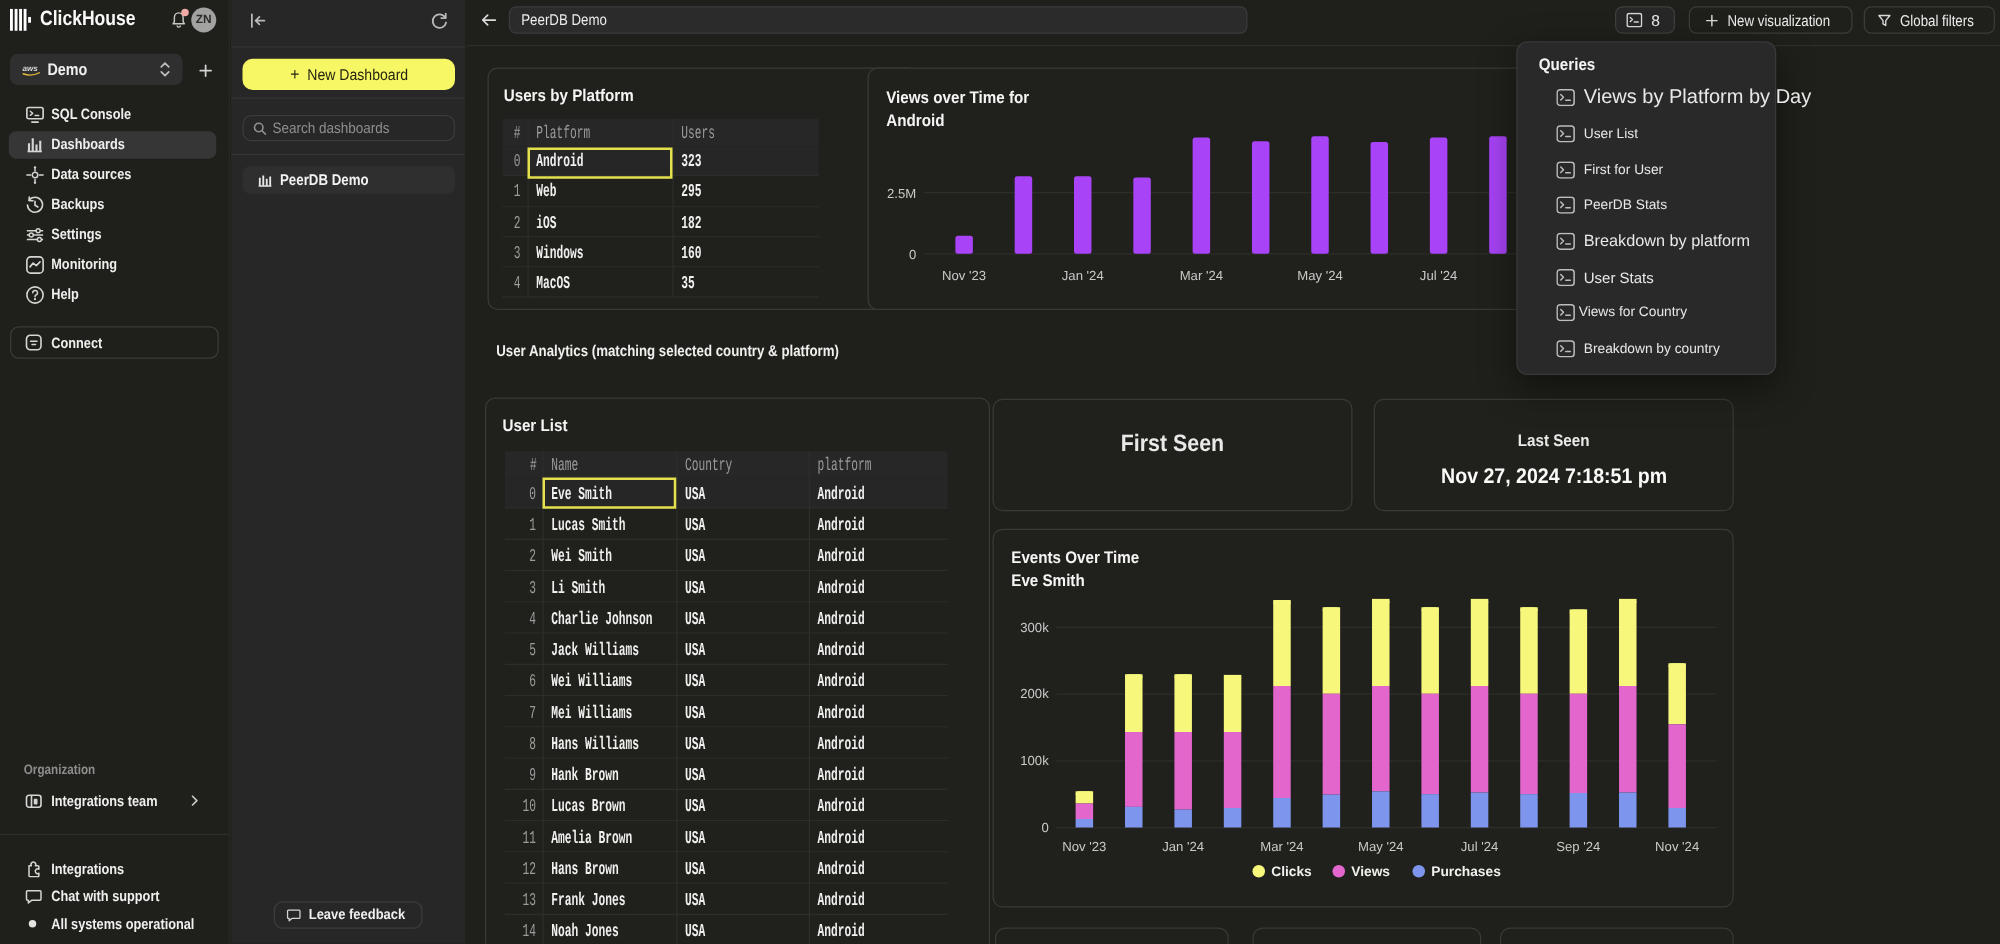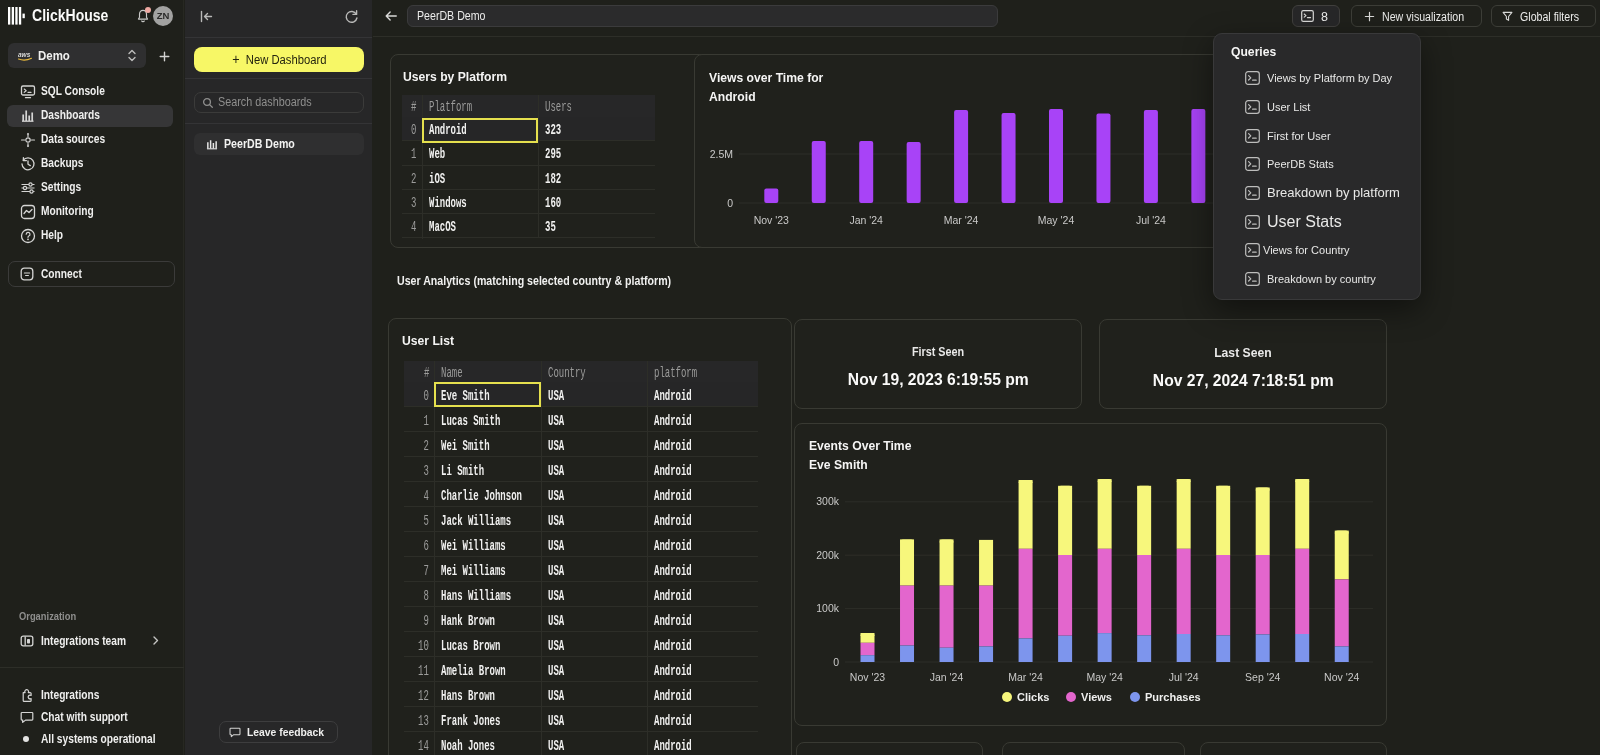--- a/index.html
+++ b/index.html
@@ -346,22 +346,21 @@
         <div class="abs mono sx62" style="left:159px;top:419px;font-size:14.5px;font-weight:bold;color:#f0f0ef;">USA</div>
         <div class="abs mono sx62" style="left:265px;top:419px;font-size:14.5px;font-weight:bold;color:#f0f0ef;">Android</div>
         <div class="abs" style="left:45px;top:42px;width:1px;height:396px;background:#2d2e28;"></div>
         <div class="abs" style="left:152px;top:42px;width:1px;height:396px;background:#2d2e28;"></div>
         <div class="abs" style="left:258px;top:42px;width:1px;height:396px;background:#2d2e28;"></div>
         <div class="abs" style="left:45px;top:63px;width:107px;height:25px;border:2px solid #e5e04e;"></div>
       </div>
   </div>
 
   <div class="card" style="left:794px;top:319px;width:288px;height:90px;">
-    <div style="text-align:center;margin-top:25px;font-size:12px;font-weight:bold;color:#e9e9e8;"><span style="display:inline-block;transform:scaleX(0.9);">First Seen</span></div>
-    <div style="text-align:center;margin-top:11px;font-size:17px;font-weight:bold;color:#fafaf9;"><span style="display:inline-block;transform:scaleX(0.92);white-space:nowrap;">Nov 19, 2023 6:19:55 pm</span></div>
+    <div style="text-align:center;margin-top:25px;font-size:19px;font-weight:bold;color:#e9e9e8;"><span style="display:inline-block;transform:scaleX(0.9);">First Seen</span></div>
   </div>
   <div class="card" style="left:1099px;top:319px;width:288px;height:90px;">
     <div style="text-align:center;margin-top:25px;font-size:13.5px;font-weight:bold;color:#e9e9e8;"><span style="display:inline-block;transform:scaleX(0.9);">Last Seen</span></div>
     <div style="text-align:center;margin-top:11px;font-size:17px;font-weight:bold;color:#fafaf9;"><span style="display:inline-block;transform:scaleX(0.92);white-space:nowrap;">Nov 27, 2024 7:18:51 pm</span></div>
   </div>
 
   <div class="card" style="left:794px;top:423px;width:593px;height:303px;">
     <div class="abs sx90" style="left:14px;top:13px;font-size:13.5px;font-weight:bold;color:#f5f5f4;line-height:18.5px;">Events Over Time<br>Eve Smith</div>
     <div id="eventsChart">
         <svg width="591" height="301" style="position: absolute; left: 0px; top: 0px;">
@@ -446,21 +445,21 @@
   <div class="card" style="left:1002px;top:742px;width:183px;height:60px;"></div>
   <div class="card" style="left:1200px;top:742px;width:187px;height:60px;"></div>
 
   <div class="abs" id="queries" style="left:1213px;top:33px;width:208px;height:267px;background:#29292a;border:1px solid #39393a;border-radius:9px;box-shadow:0 10px 30px rgba(0,0,0,0.45);z-index:50;">
     <div class="abs sx90" style="left:17px;top:9.5px;font-size:13.5px;font-weight:bold;color:#f5f5f4;">Queries</div>
   <svg style="position:absolute;left:31px;top:37.1px;" width="15" height="14" viewBox="0 0 15 14">
         <rect x="0.7" y="0.7" width="13.6" height="12.6" rx="2.4" fill="none" stroke="#bdbdbc" stroke-width="1.2"></rect>
         <path d="M3.6 4.6 L5.8 6.8 L3.6 9" fill="none" stroke="#bdbdbc" stroke-width="1.2" stroke-linecap="round" stroke-linejoin="round"></path>
         <path d="M7.6 9.2 H11.2" stroke="#bdbdbc" stroke-width="1.2" stroke-linecap="round"></path>
       </svg>
-      <div class="abs" style="left:53px;top:37.1px;font-size:11px;line-height:14px;color:#e8e8e7;white-space:nowrap;">Views by Platform by Day</div>
+      <div class="abs" style="left:53px;top:37.1px;font-size:16px;line-height:14px;color:#e8e8e7;white-space:nowrap;">Views by Platform by Day</div>
       <svg style="position:absolute;left:31px;top:65.8px;" width="15" height="14" viewBox="0 0 15 14">
         <rect x="0.7" y="0.7" width="13.6" height="12.6" rx="2.4" fill="none" stroke="#bdbdbc" stroke-width="1.2"></rect>
         <path d="M3.6 4.6 L5.8 6.8 L3.6 9" fill="none" stroke="#bdbdbc" stroke-width="1.2" stroke-linecap="round" stroke-linejoin="round"></path>
         <path d="M7.6 9.2 H11.2" stroke="#bdbdbc" stroke-width="1.2" stroke-linecap="round"></path>
       </svg>
       <div class="abs" style="left:53px;top:65.8px;font-size:11px;line-height:14px;color:#e8e8e7;white-space:nowrap;">User List</div>
       <svg style="position:absolute;left:31px;top:94.5px;" width="15" height="14" viewBox="0 0 15 14">
         <rect x="0.7" y="0.7" width="13.6" height="12.6" rx="2.4" fill="none" stroke="#bdbdbc" stroke-width="1.2"></rect>
         <path d="M3.6 4.6 L5.8 6.8 L3.6 9" fill="none" stroke="#bdbdbc" stroke-width="1.2" stroke-linecap="round" stroke-linejoin="round"></path>
         <path d="M7.6 9.2 H11.2" stroke="#bdbdbc" stroke-width="1.2" stroke-linecap="round"></path>
@@ -476,21 +475,21 @@
         <rect x="0.7" y="0.7" width="13.6" height="12.6" rx="2.4" fill="none" stroke="#bdbdbc" stroke-width="1.2"></rect>
         <path d="M3.6 4.6 L5.8 6.8 L3.6 9" fill="none" stroke="#bdbdbc" stroke-width="1.2" stroke-linecap="round" stroke-linejoin="round"></path>
         <path d="M7.6 9.2 H11.2" stroke="#bdbdbc" stroke-width="1.2" stroke-linecap="round"></path>
       </svg>
       <div class="abs" style="left:53px;top:151.9px;font-size:13px;line-height:14px;color:#e8e8e7;white-space:nowrap;">Breakdown by platform</div>
       <svg style="position:absolute;left:31px;top:180.6px;" width="15" height="14" viewBox="0 0 15 14">
         <rect x="0.7" y="0.7" width="13.6" height="12.6" rx="2.4" fill="none" stroke="#bdbdbc" stroke-width="1.2"></rect>
         <path d="M3.6 4.6 L5.8 6.8 L3.6 9" fill="none" stroke="#bdbdbc" stroke-width="1.2" stroke-linecap="round" stroke-linejoin="round"></path>
         <path d="M7.6 9.2 H11.2" stroke="#bdbdbc" stroke-width="1.2" stroke-linecap="round"></path>
       </svg>
-      <div class="abs" style="left:53px;top:180.6px;font-size:16px;line-height:14px;color:#e8e8e7;white-space:nowrap;">User Stats</div>
+      <div class="abs" style="left:53px;top:180.6px;font-size:12px;line-height:14px;color:#e8e8e7;white-space:nowrap;">User Stats</div>
       <svg style="position:absolute;left:31px;top:209.29999999999998px;" width="15" height="14" viewBox="0 0 15 14">
         <rect x="0.7" y="0.7" width="13.6" height="12.6" rx="2.4" fill="none" stroke="#bdbdbc" stroke-width="1.2"></rect>
         <path d="M3.6 4.6 L5.8 6.8 L3.6 9" fill="none" stroke="#bdbdbc" stroke-width="1.2" stroke-linecap="round" stroke-linejoin="round"></path>
         <path d="M7.6 9.2 H11.2" stroke="#bdbdbc" stroke-width="1.2" stroke-linecap="round"></path>
       </svg>
       <div class="abs" style="left:49px;top:209.29999999999998px;font-size:11px;line-height:14px;color:#e8e8e7;white-space:nowrap;">Views for Country</div>
       <svg style="position:absolute;left:31px;top:238px;" width="15" height="14" viewBox="0 0 15 14">
         <rect x="0.7" y="0.7" width="13.6" height="12.6" rx="2.4" fill="none" stroke="#bdbdbc" stroke-width="1.2"></rect>
         <path d="M3.6 4.6 L5.8 6.8 L3.6 9" fill="none" stroke="#bdbdbc" stroke-width="1.2" stroke-linecap="round" stroke-linejoin="round"></path>
         <path d="M7.6 9.2 H11.2" stroke="#bdbdbc" stroke-width="1.2" stroke-linecap="round"></path>

